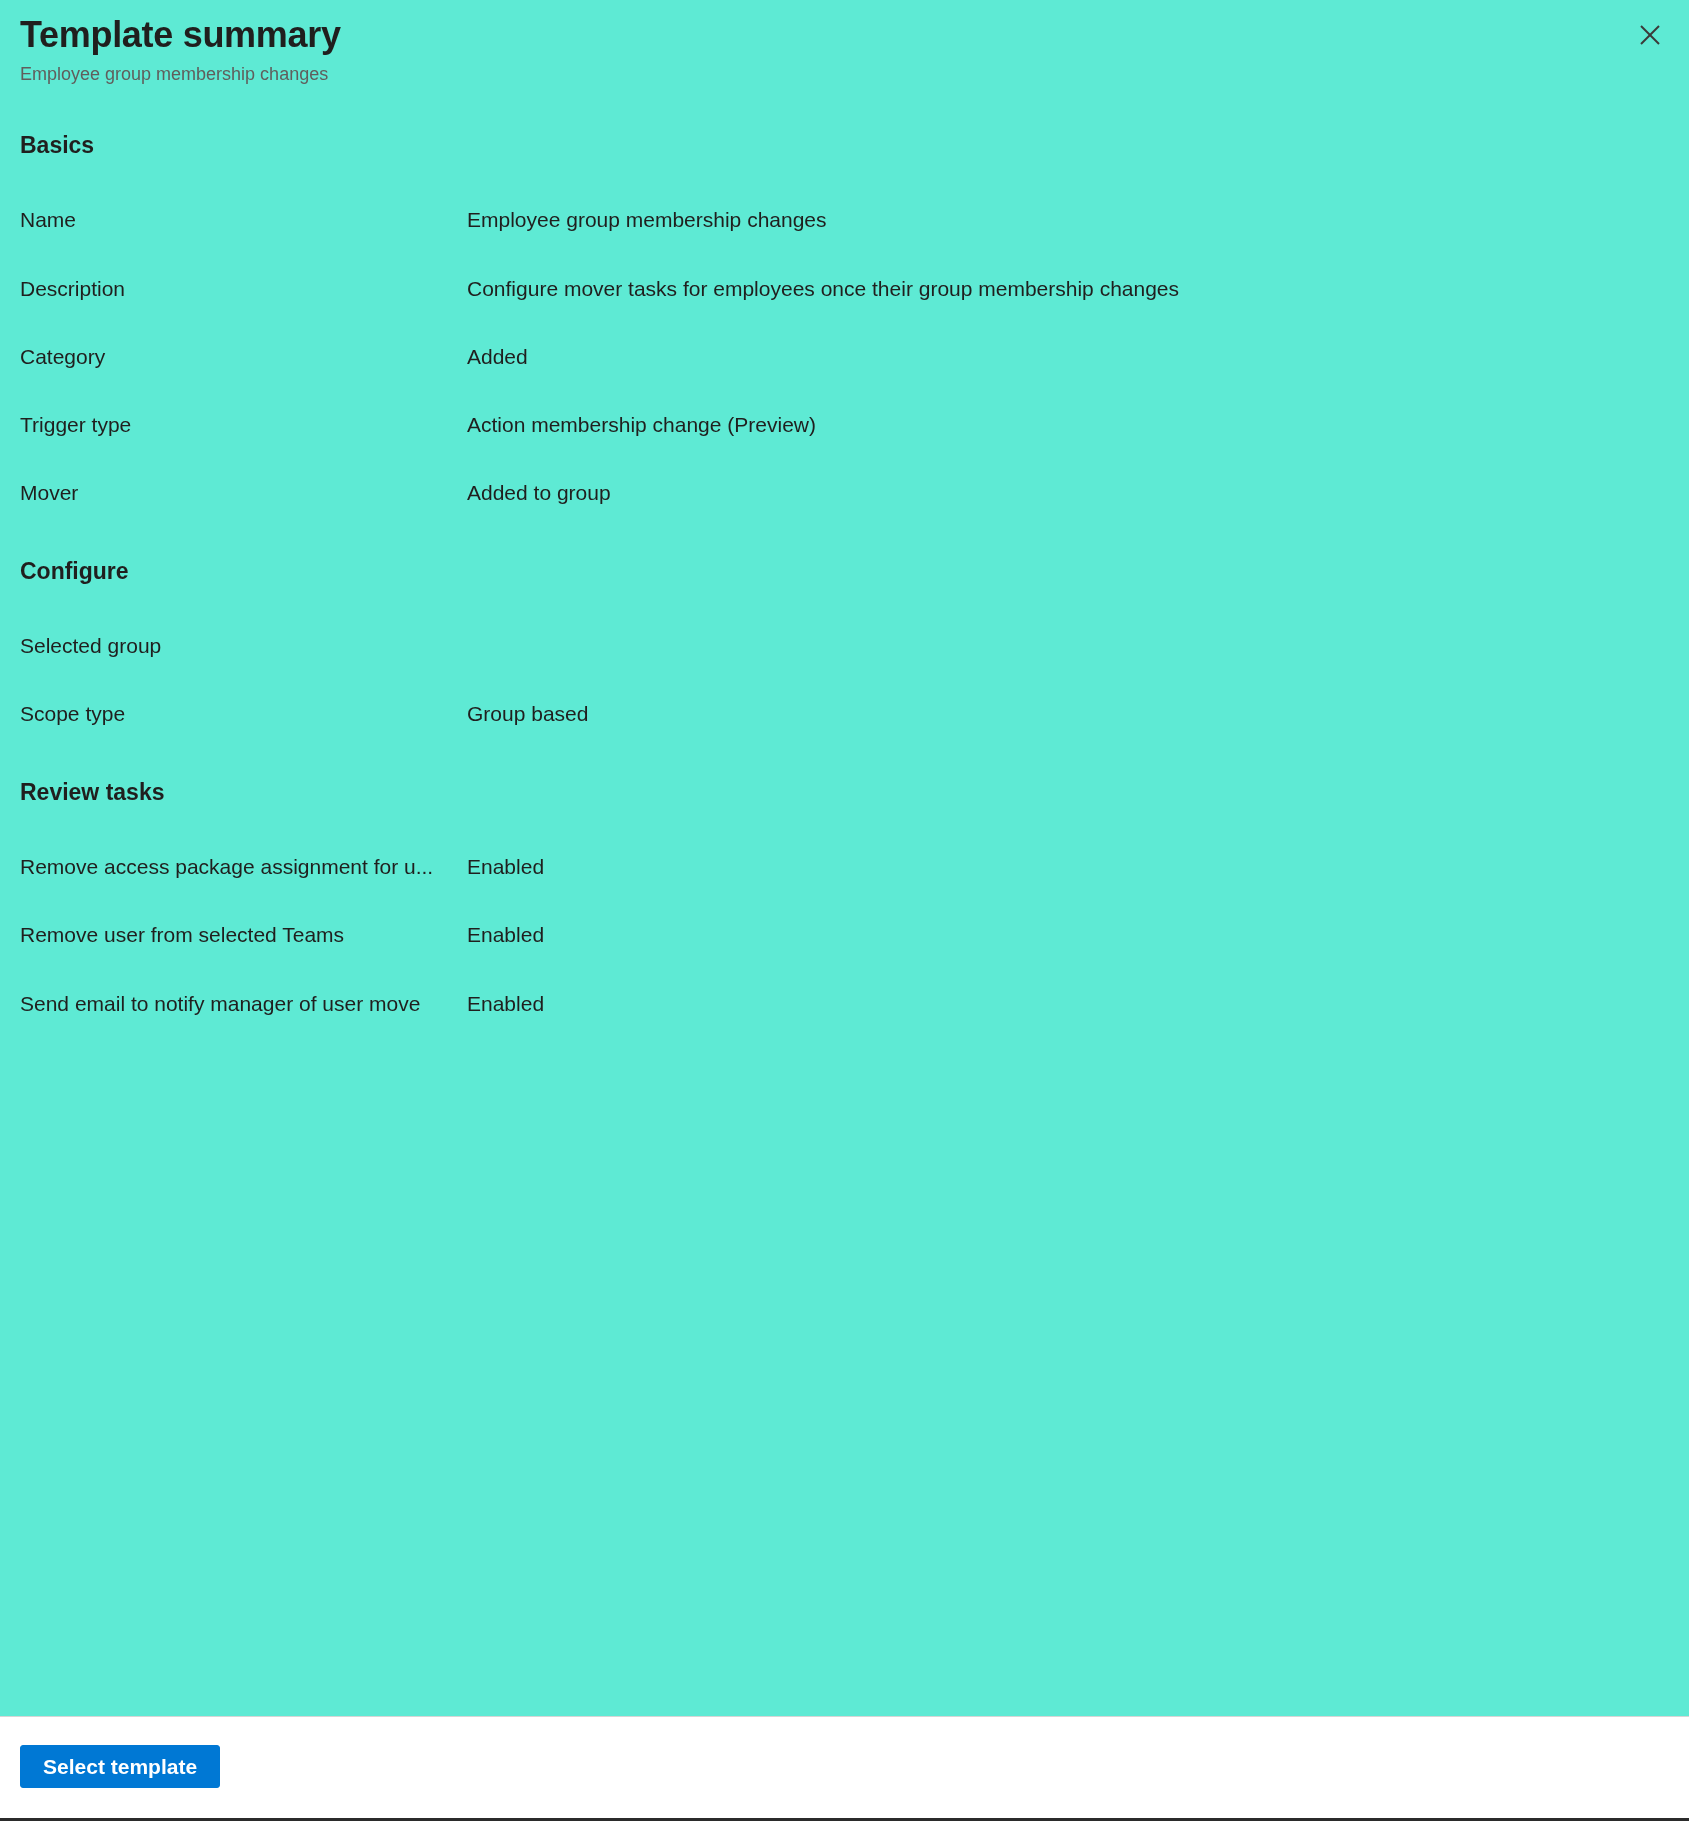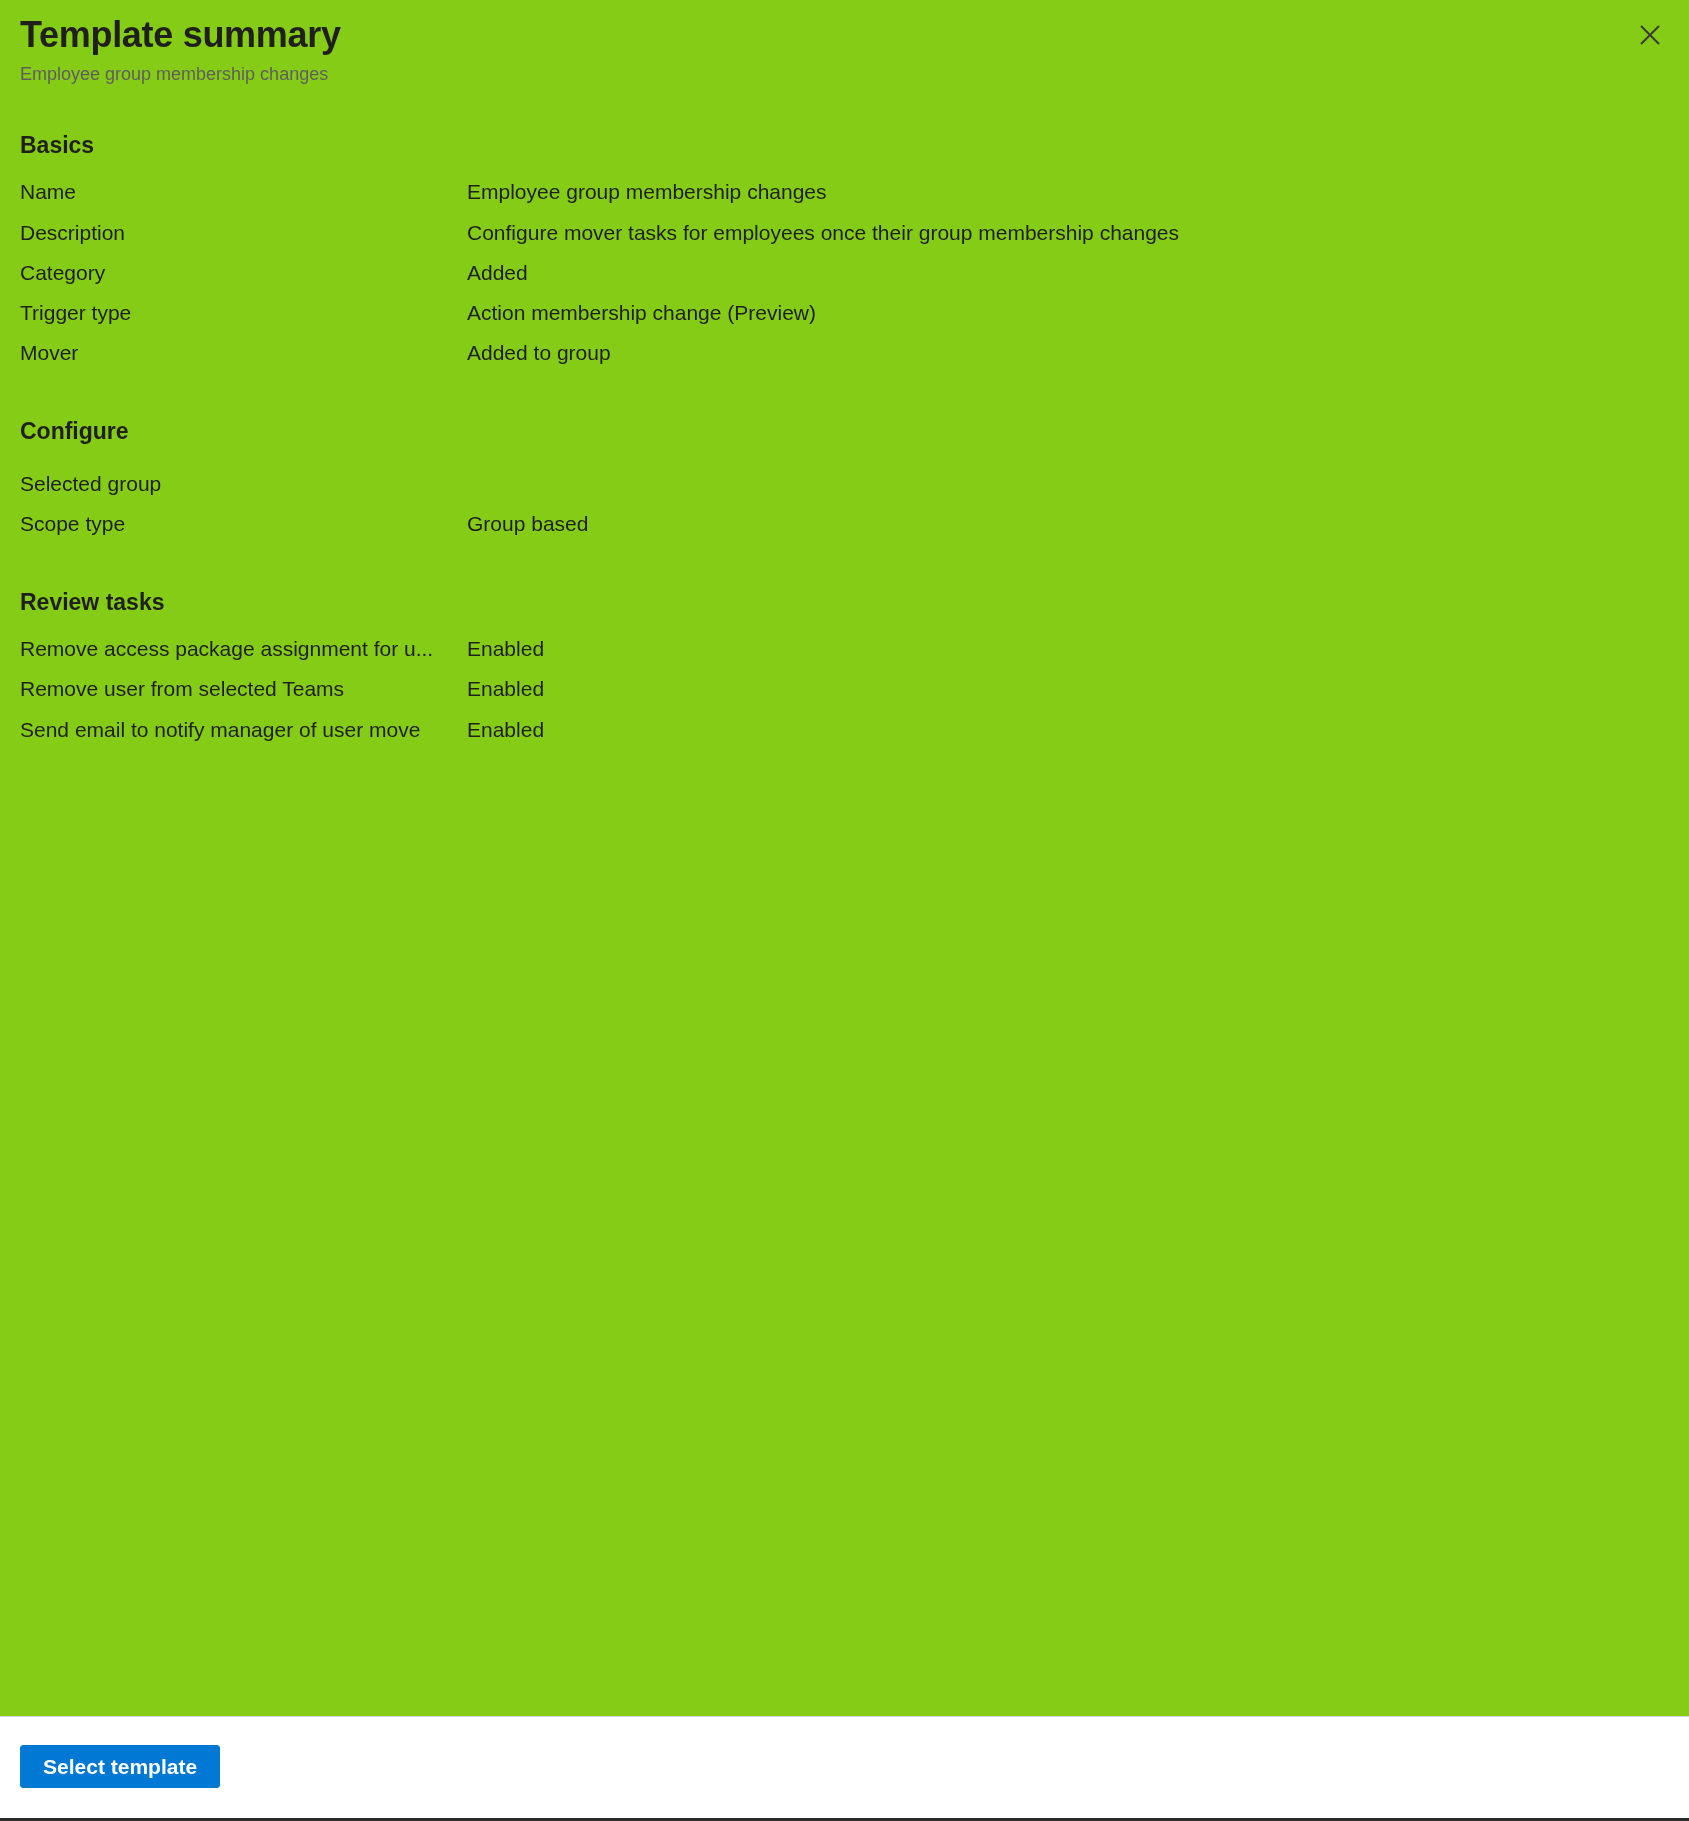--- a/index.html
+++ b/index.html
@@ -16,21 +16,21 @@
     position: relative;
     overflow: hidden;
   }
 
   
   .panel {
     position: absolute;
     inset: 0;
     display: flex;
     flex-direction: column;
-    background: #84cc16;
+    background: #5eead4;
     border-bottom: 3px solid #2b2b2b;
   }
 
   
   .panel-header {
     position: relative;
     padding: 14px 20px 0 20px;
     flex: 0 0 auto;
   }
   .panel-title {
@@ -92,20 +92,21 @@
     color: #201f1e;
   }
   .kv-label {
     flex: 0 0 auto;
     width: 447px;
     padding-right: 12px;
     white-space: nowrap;
     overflow: hidden;
     text-overflow: ellipsis;
     color: #201f1e;
+    margin-top: 28px;
   }
   .kv-value {
     flex: 1 1 auto;
     min-width: 0;
     color: #201f1e;
     white-space: nowrap;
     overflow: hidden;
     text-overflow: ellipsis;
   }
   .kv-value:empty { min-height: 26px; }

